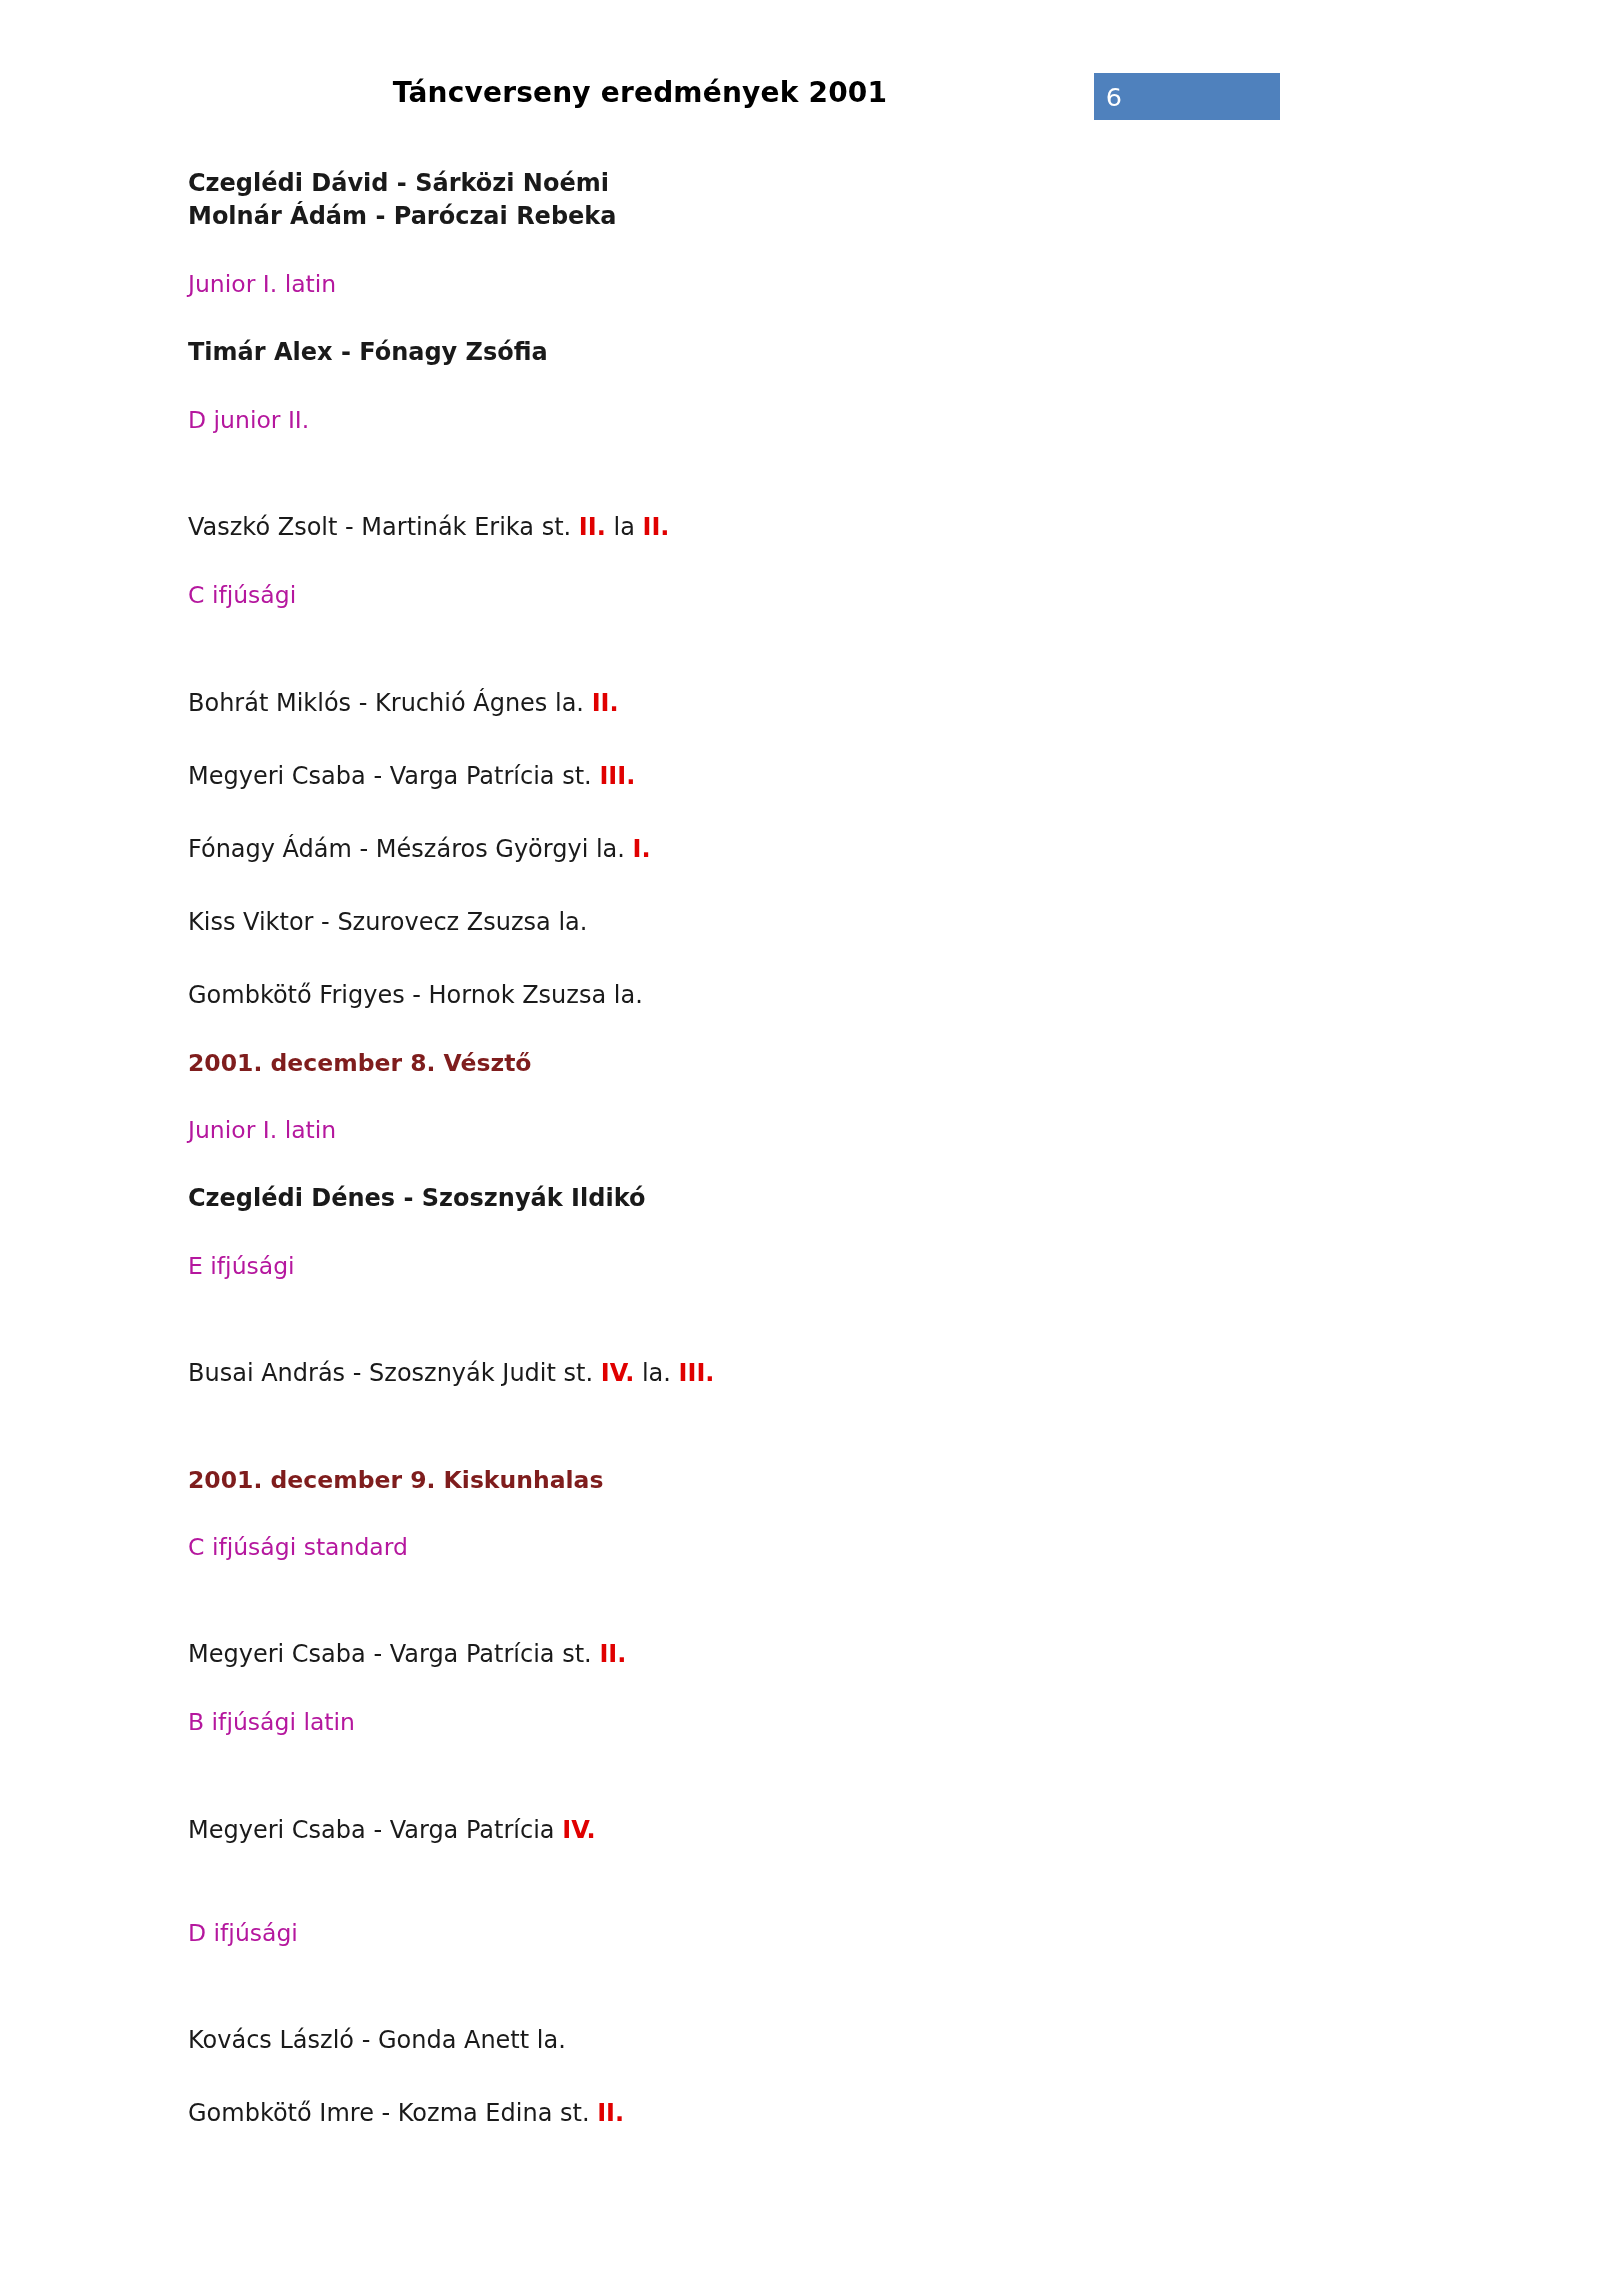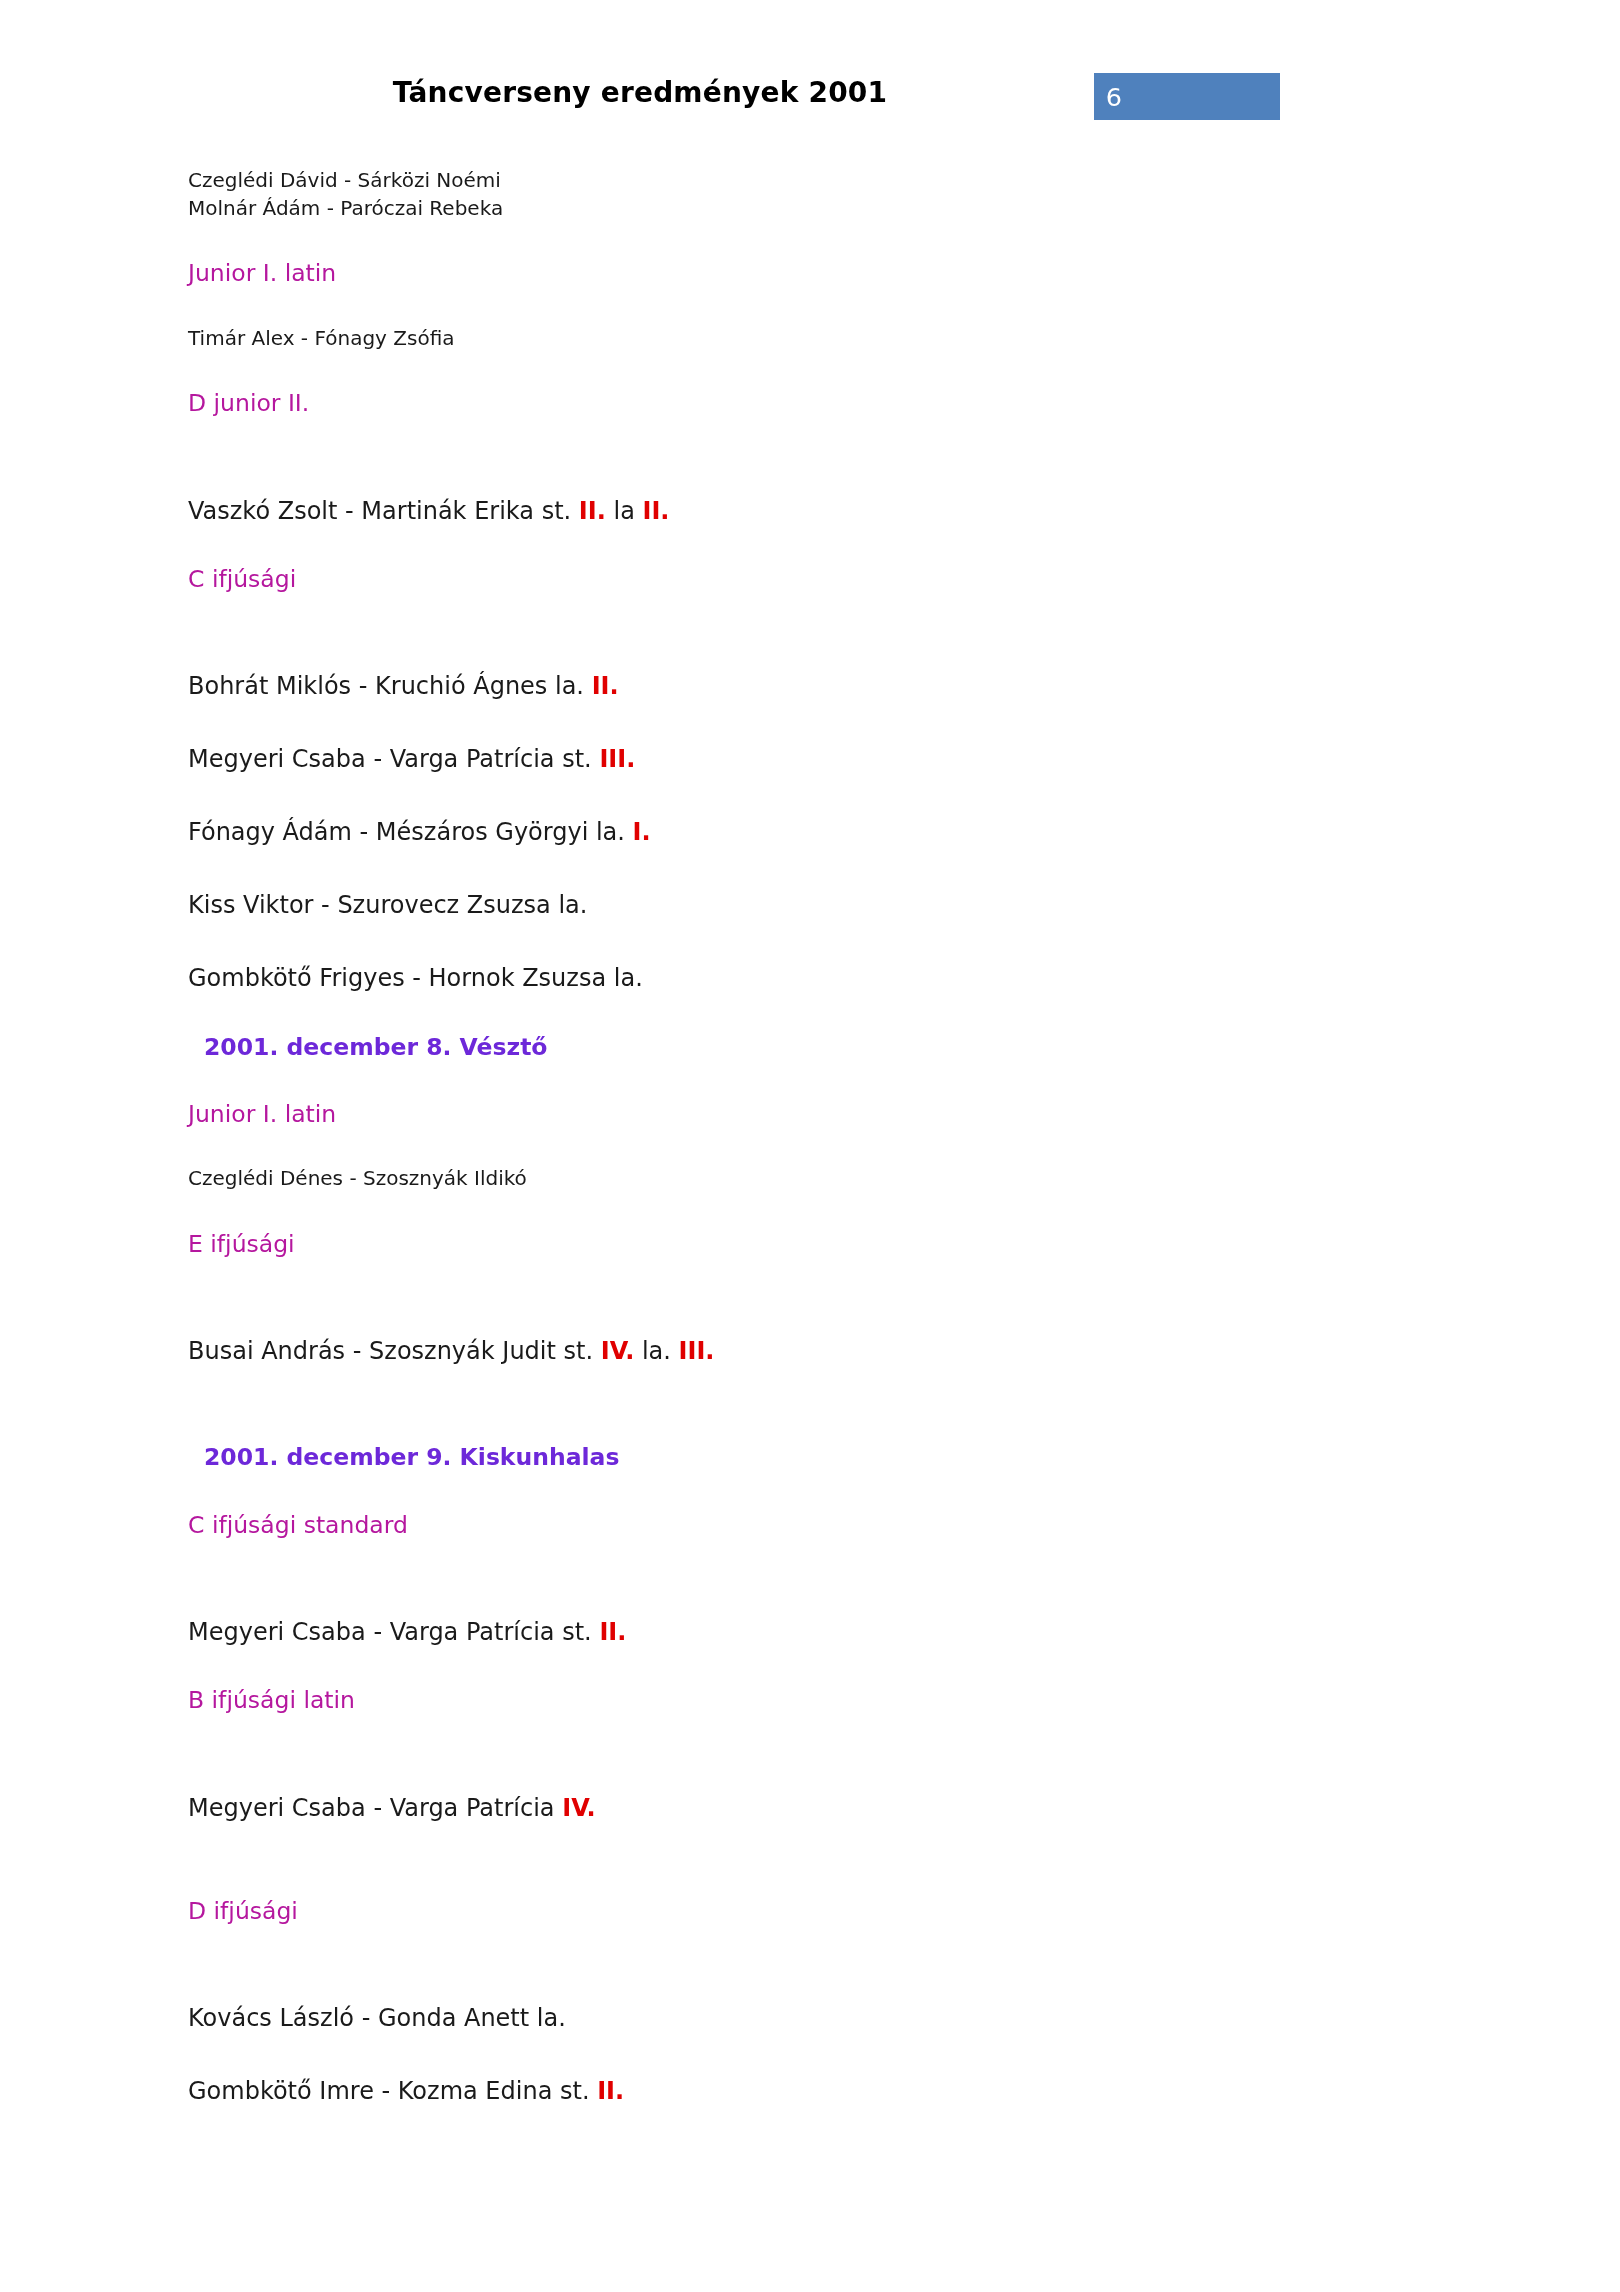--- a/index.html
+++ b/index.html
@@ -48,42 +48,42 @@
     padding-left: 11.8px;
     box-sizing: border-box;
   }
   .content {
     position: absolute;
     top: 167px;
     left: 188px;
     right: 137px;
   }
   .line {
-    font-size: 20px;
+    font-size: 24px;
     color: #1a1a1a;
     line-height: 1.38;
     white-space: pre-wrap;
+    font-weight: bold;
   }
   .blockgap {
     height: 35px;
   }
   .blockgap-large {
     height: 73px;
   }
   .cat {
     font-size: 23.5px;
     color: #b5179e;
     line-height: 1.38;
   }
   .date {
     font-size: 23.5px;
-    color: #6d28d9;
+    color: #7f1d1d;
     font-weight: bold;
     line-height: 1.38;
-    margin-left: 16px;
   }
   .rank {
     color: #e00000;
     font-weight: bold;
   }
   .namerow {
     font-size: 24px;
     color: #1a1a1a;
     line-height: 1.42;
     margin-top: 39px;

